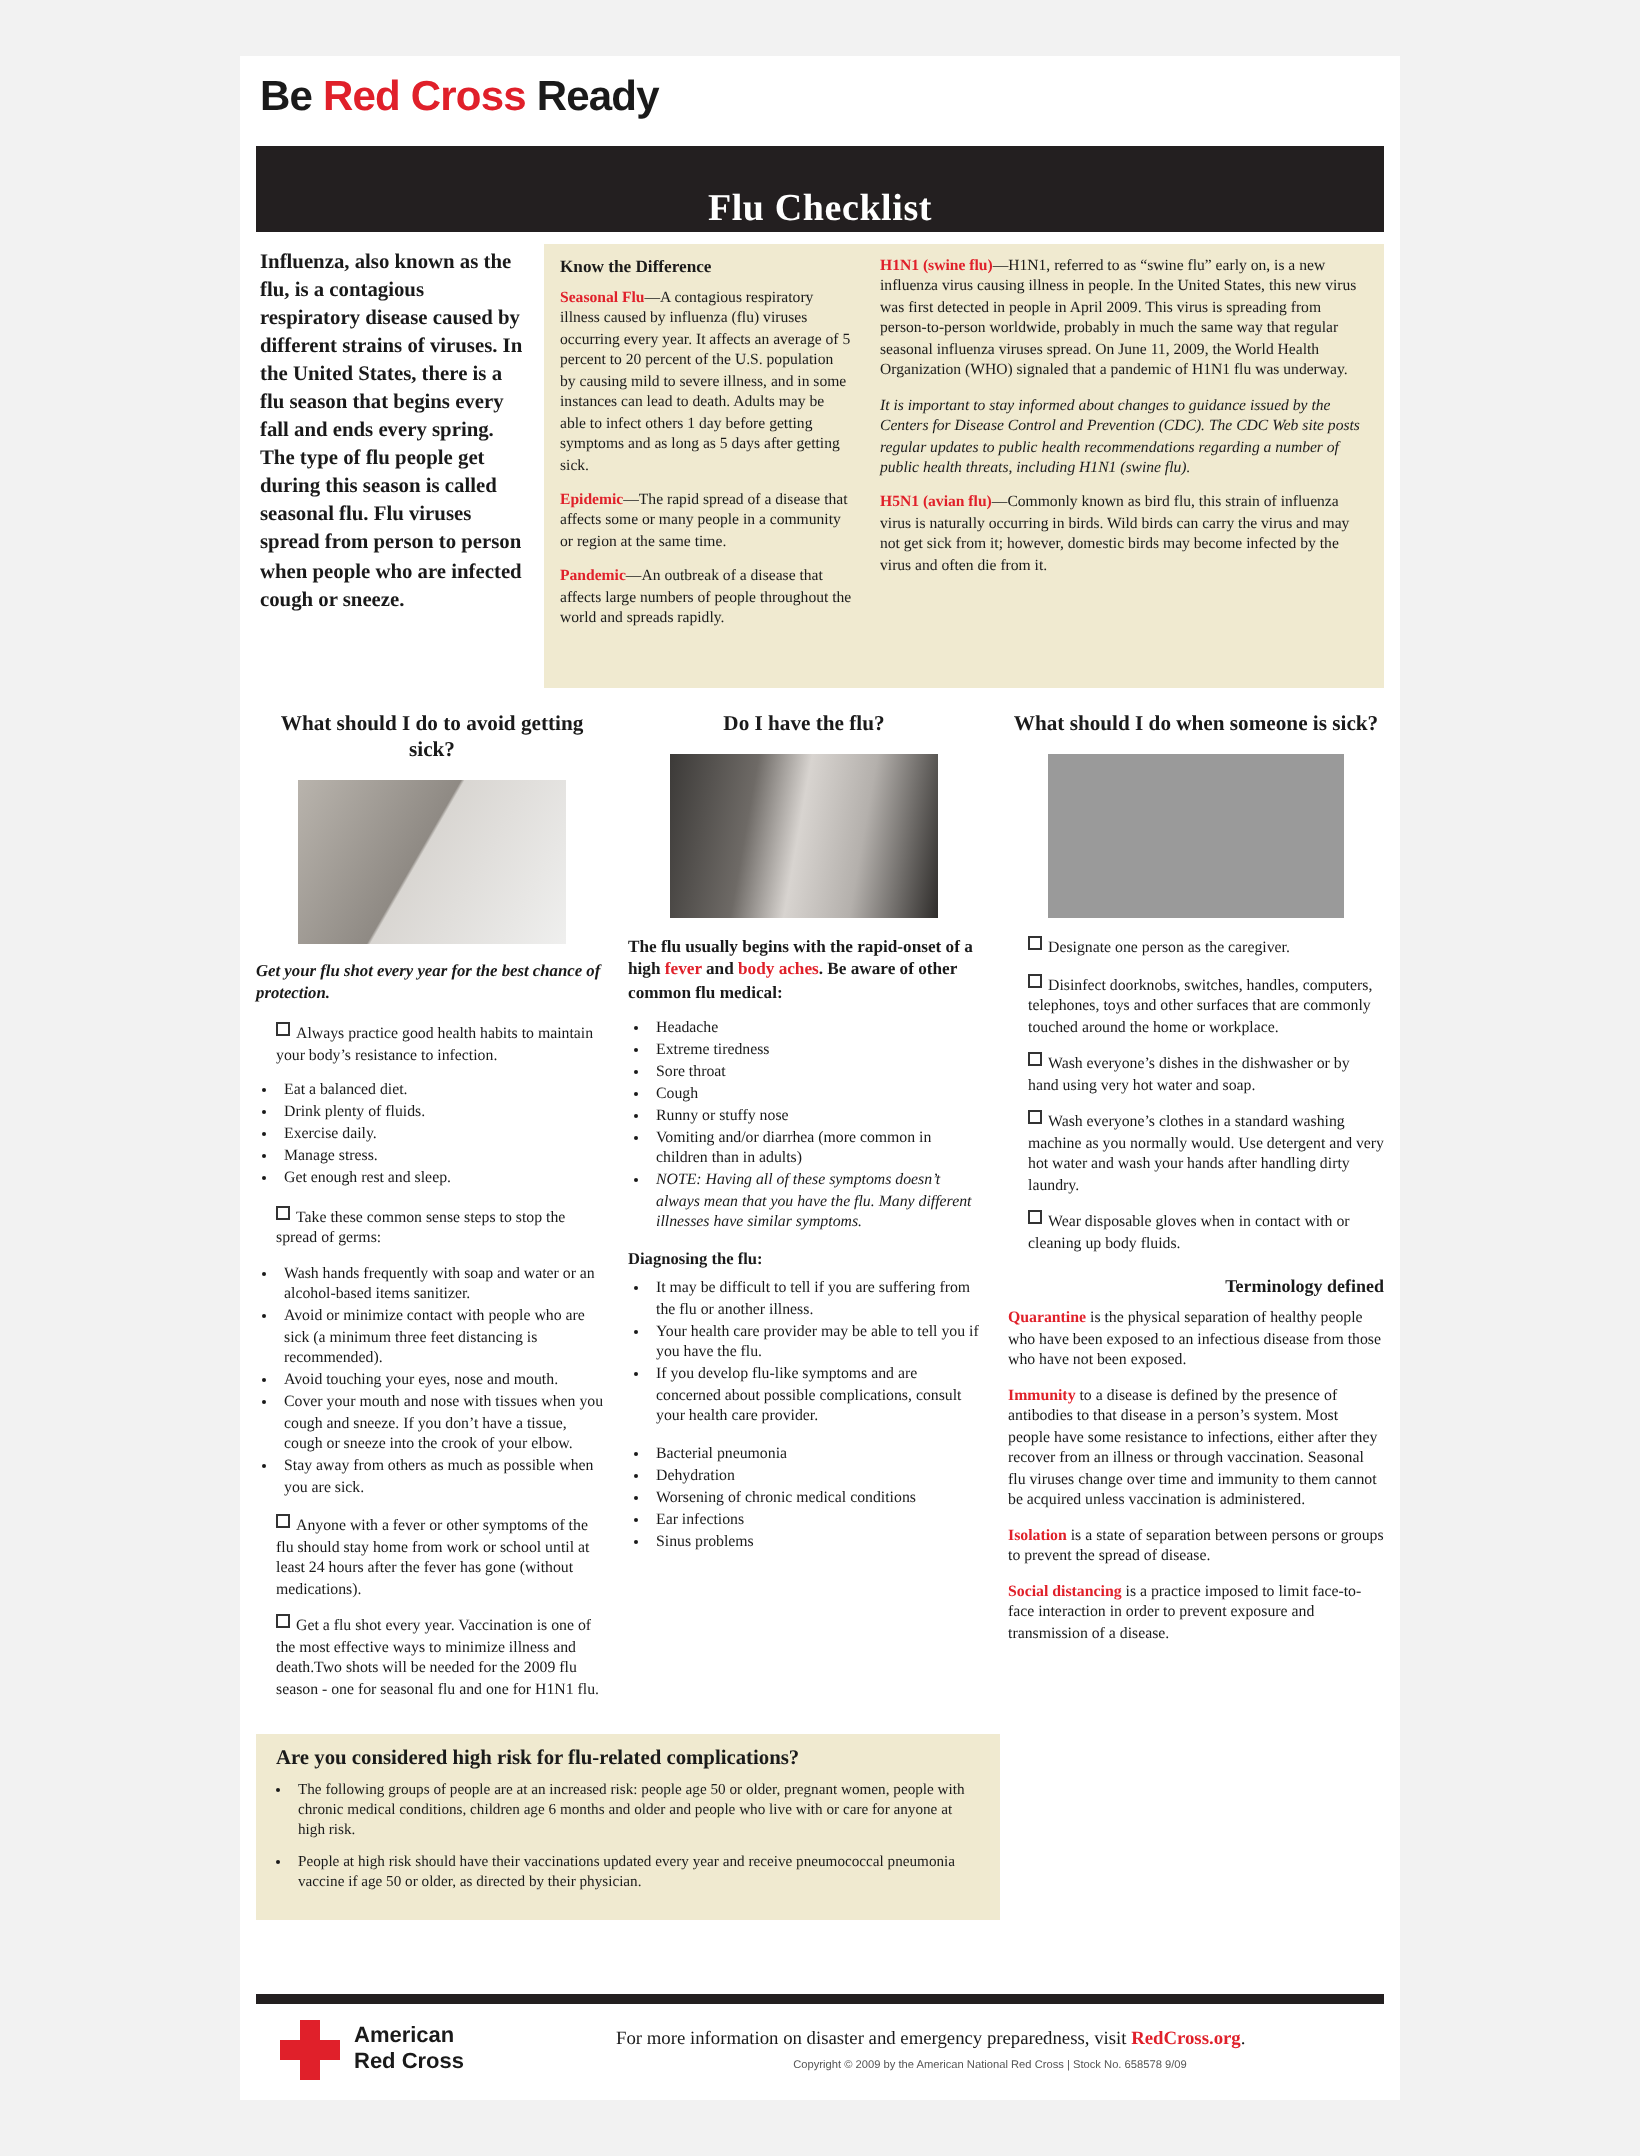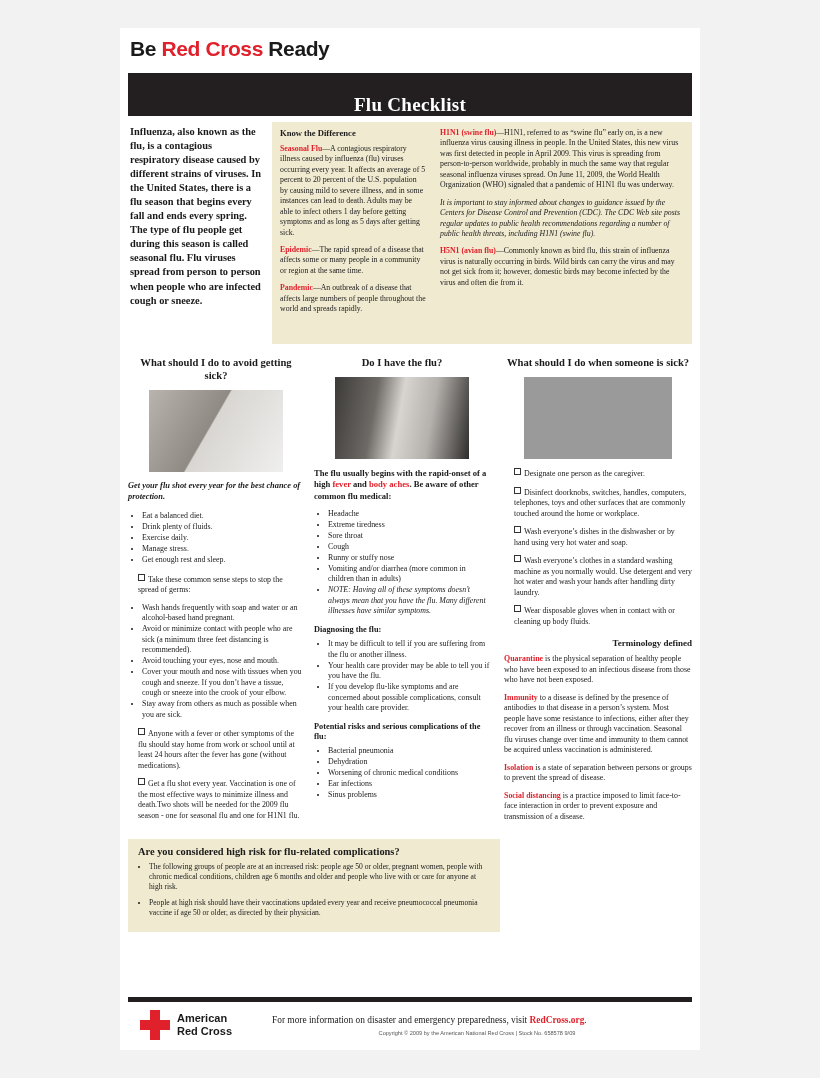--- a/index.html
+++ b/index.html
@@ -117,21 +117,21 @@
     padding:7px 10px 8px 10px;
   }
   .riskhead{font-weight:bold;font-size:10.4px;margin:0 0 5px 0;}
   .riskbox ul{margin:0;padding-left:11px;}
   .riskbox li{font-size:7.6px;line-height:1.32;margin-bottom:6px;}
   
   .footwrap{position:absolute;left:0;bottom:0;width:580px;}
   .footrule{height:5px;background:#231f20;margin:0 8px;}
   .footer{
     display:flex;align-items:center;
-    margin:0 8px;padding:8px 0 10px 0;background:#fff;
+    margin:0 8px;padding:8px 0 10px 0;background:#fff;gap:36px;
   }
   .arclogo{
     width:130px;flex:0 0 130px;display:flex;align-items:center;
     padding-left:12px;box-sizing:border-box;
   }
   .crossmark{width:30px;height:30px;position:relative;flex:0 0 30px;}
   .crossmark i{position:absolute;background:#e0202a;display:block;}
   .crossmark i.h{left:0;top:10px;width:30px;height:10px;}
   .crossmark i.v{left:10px;top:0;width:10px;height:30px;}
   .arctext{
@@ -187,31 +187,32 @@
     </div>
   </div>
 
   <div class="cols">
 
     <div class="col c1">
       <div class="colhead">What should I do to avoid getting sick?</div>
       <div class="photo p1 ph-a"></div>
       <div class="lead">Get your flu shot every year for the best chance of protection.</div>
 
+      <div class="chk"><span class="chkbox"></span><span>Always practice good health habits to maintain your body’s resistance to infection.</span></div>
       <ul class="b">
         <li>Eat a balanced diet.</li>
         <li>Drink plenty of fluids.</li>
         <li>Exercise daily.</li>
         <li>Manage stress.</li>
         <li>Get enough rest and sleep.</li>
       </ul>
 
       <div class="chk"><span class="chkbox"></span><span>Take these common sense steps to stop the spread of germs:</span></div>
       <ul class="b">
-        <li>Wash hands frequently with soap and water or an alcohol-based hand pregnant.</li>
+        <li>Wash hands frequently with soap and water or an alcohol-based items sanitizer.</li>
         <li>Avoid or minimize contact with people who are sick (a minimum three feet distancing is recommended).</li>
         <li>Avoid touching your eyes, nose and mouth.</li>
         <li>Cover your mouth and nose with tissues when you cough and sneeze. If you don’t have a tissue, cough or sneeze into the crook of your elbow.</li>
         <li>Stay away from others as much as possible when you are sick.</li>
       </ul>
 
       <div class="chk"><span class="chkbox"></span><span>Anyone with a fever or other symptoms of the flu should stay home from work or school until at least 24 hours after the fever has gone (without medications).</span></div>
       <div class="chk"><span class="chkbox"></span><span>Get a flu shot every year. Vaccination is one of the most effective ways to minimize illness and death.Two shots will be needed for the 2009 flu season - one for seasonal flu and one for H1N1 flu.</span></div>
     </div>
 
@@ -231,21 +232,20 @@
         <li class="ital">NOTE: Having all of these symptoms doesn’t always mean that you have the flu. Many different illnesses have similar symptoms.</li>
       </ul>
 
       <div class="subhead">Diagnosing the flu:</div>
       <ul class="b">
         <li>It may be difficult to tell if you are suffering from the flu or another illness.</li>
         <li>Your health care provider may be able to tell you if you have the flu.</li>
         <li>If you develop flu-like symptoms and are concerned about possible complications, consult your health care provider.</li>
       </ul>
 
-      <div class="subhead">Potential risks and serious complications of the flu:</div>
       <ul class="b">
         <li>Bacterial pneumonia</li>
         <li>Dehydration</li>
         <li>Worsening of chronic medical conditions</li>
         <li>Ear infections</li>
         <li>Sinus problems</li>
       </ul>
     </div>
 
     <div class="col c3">

